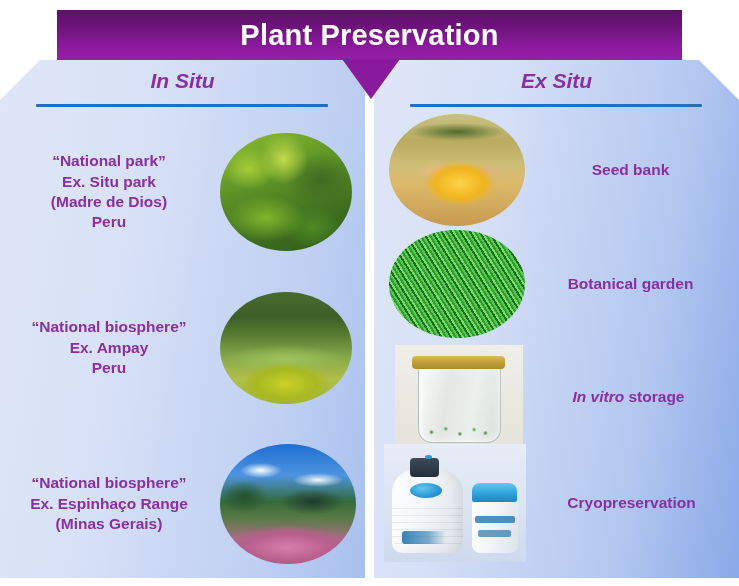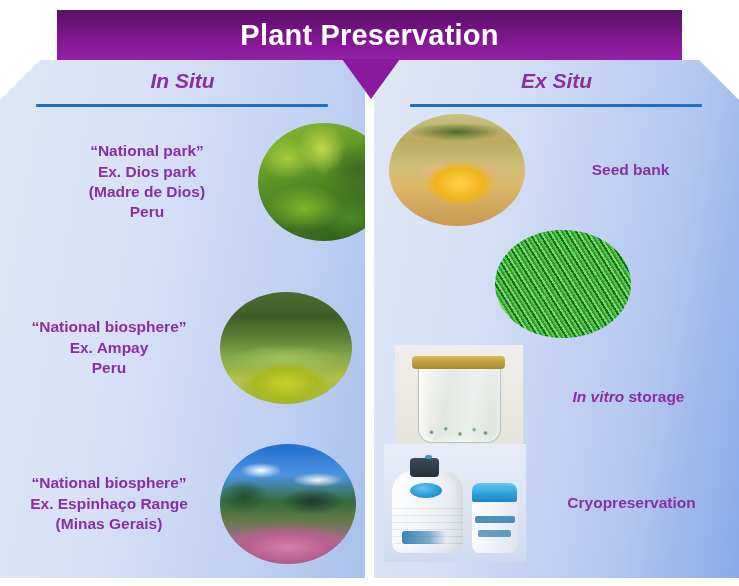--- a/index.html
+++ b/index.html
@@ -303,24 +303,24 @@
 
   <div class="banner">
     <div class="banner-title">Plant Preservation</div>
   </div>
   <div class="banner-arrow"></div>
 
   <div class="panel panel-left">
     <div class="panel-heading">In Situ</div>
     <div class="panel-rule"></div>
 
-    <div class="row" style="top:52px; height:140px;padding-left:38px;">
+    <div class="row" style="top:62px; height:140px;">
       <div class="row-label">
         <div>“National park”</div>
-        <div>Ex. Dios park</div>
+        <div>Ex. Situ park</div>
         <div>(Madre de Dios)</div>
         <div>Peru</div>
       </div>
       <div class="thumb oval ph-rainforest" style="width:132px;height:118px;"></div>
     </div>
 
     <div class="row" style="top:218px; height:140px;">
       <div class="row-label">
         <div>“National biosphere”</div>
         <div>Ex. Ampay</div>
@@ -343,20 +343,21 @@
     <div class="panel-heading">Ex Situ</div>
     <div class="panel-rule"></div>
 
     <div class="row" style="top:52px; height:116px;">
       <div class="thumb oval ph-seeds" style="width:136px;height:112px;"></div>
       <div class="row-label">Seed bank</div>
     </div>
 
     <div class="row" style="top:168px; height:112px;">
       <div class="thumb oval ph-seedlings" style="width:136px;height:108px;"></div>
+      <div class="row-label">Botanical garden</div>
     </div>
 
     <div class="row" style="top:282px; height:110px;">
       <div class="thumb ph-jar-wrap" style="width:128px;height:104px;margin-left:16px;">
         <div class="jar-body"></div>
         <div class="jar-lid"></div>
         <div class="jar-plants"></div>
       </div>
       <div class="row-label">
         <em>In vitro</em>

